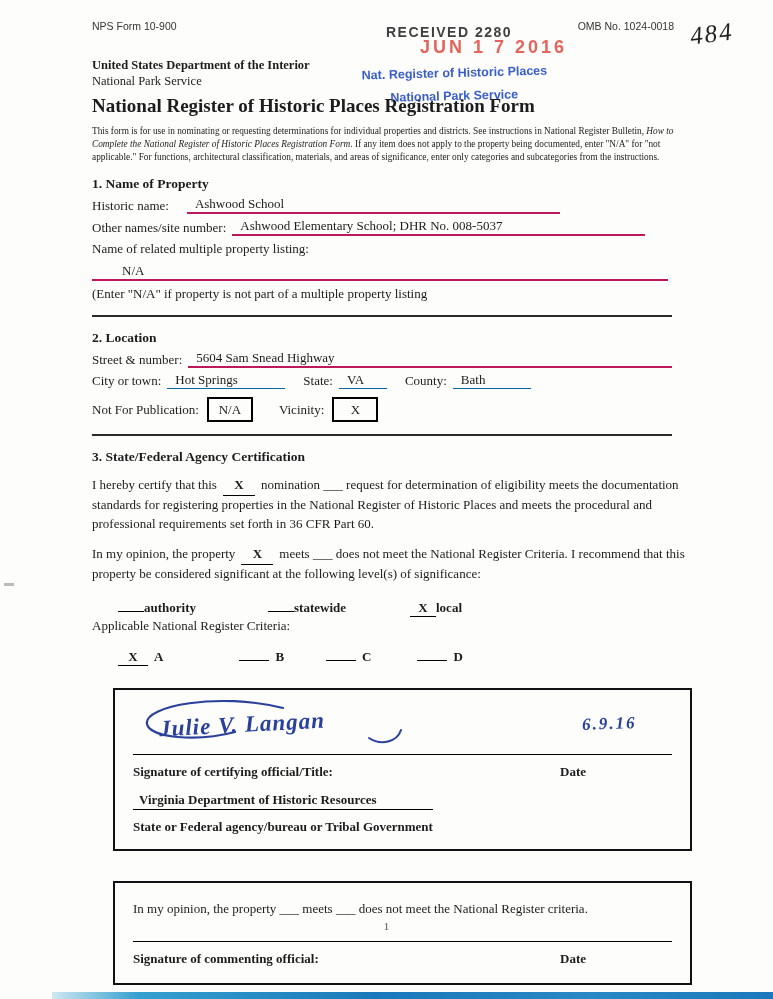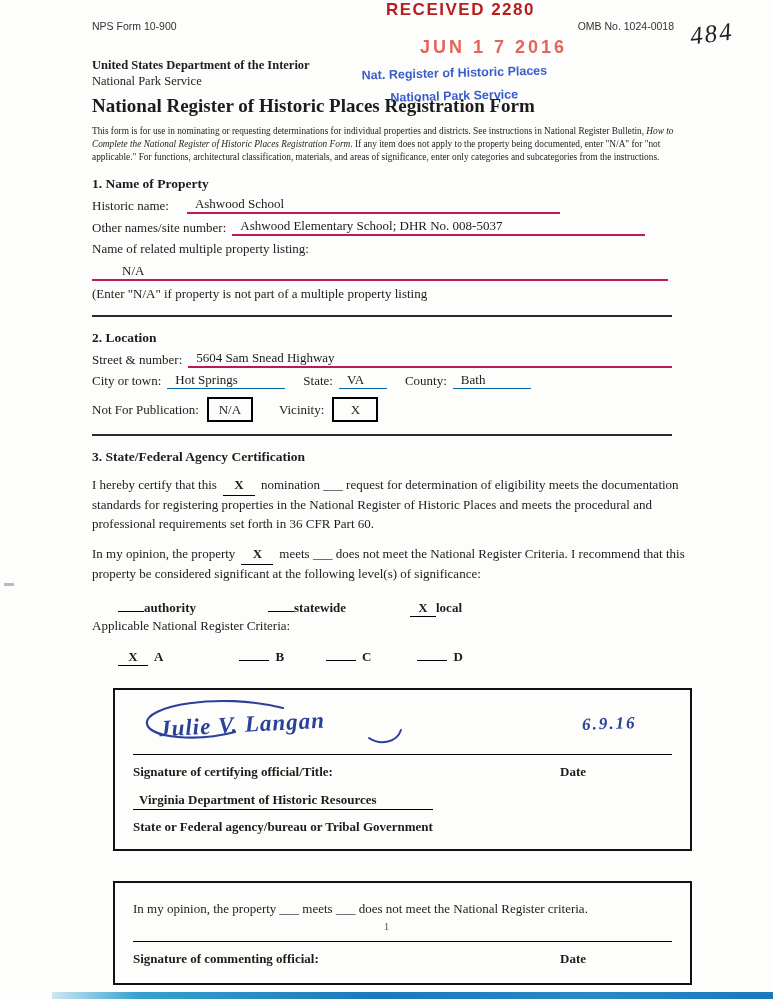--- a/index.html
+++ b/index.html
@@ -5,22 +5,22 @@
   html,body { margin:0; padding:0; background:#ffffff; }
   .page {
     position:relative; width:773px; height:999px; background:#fdfdfb;
     font-family:"Liberation Serif", serif; color:#1c1c1c; overflow:hidden;
   }
   .content { position:absolute; left:92px; top:20px; width:608px; }
 
   
   .hdr-row { display:flex; justify-content:space-between; width:582px;
     font-family:"Liberation Sans", sans-serif; font-size:10.5px; color:#333;text-align:center; }
-  .stamp-received { position:absolute; left:386px; top:0; color:#b91c1c;
-    font-family:"Liberation Sans", sans-serif; font-weight:bold; font-size:17px; letter-spacing:1.5px; }
+  .stamp-received { position:absolute; left:386px; top:24px; color:#404040;
+    font-family:"Liberation Sans", sans-serif; font-weight:bold; font-size:14px; letter-spacing:1.5px; }
   .stamp-date { position:absolute; left:420px; top:37px; color:#e2544a;
     font-family:"Liberation Sans", sans-serif; font-weight:bold; font-size:18px; letter-spacing:3px; opacity:.9; }
   .stamp-nr { position:absolute; left:362px; top:66px; color:#2f55c8; z-index:3;
     font-family:"Liberation Sans", sans-serif; font-weight:bold; font-size:12.5px;
     transform:rotate(-1.5deg); opacity:.95; }
   .stamp-nr .l2 { margin-left:28px; margin-top:9px; }
   .hand-num { position:absolute; left:690px; top:20px; font-size:25px; color:#222;
     font-style:italic; letter-spacing:2px; transform:rotate(-7deg); }
 
   .dept { font-weight:bold; font-size:12.5px; margin-top:26px; }

